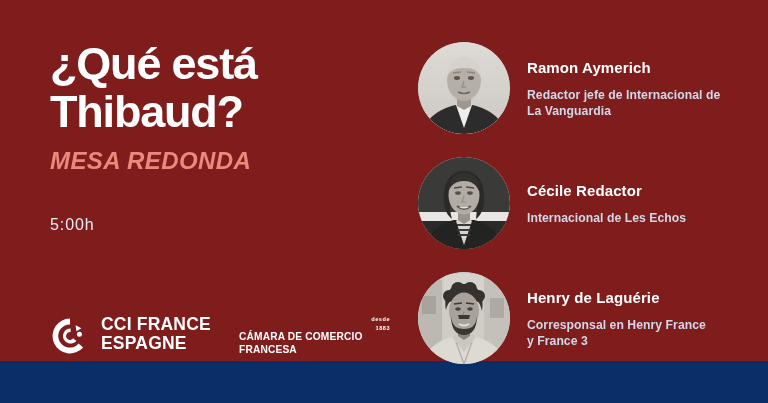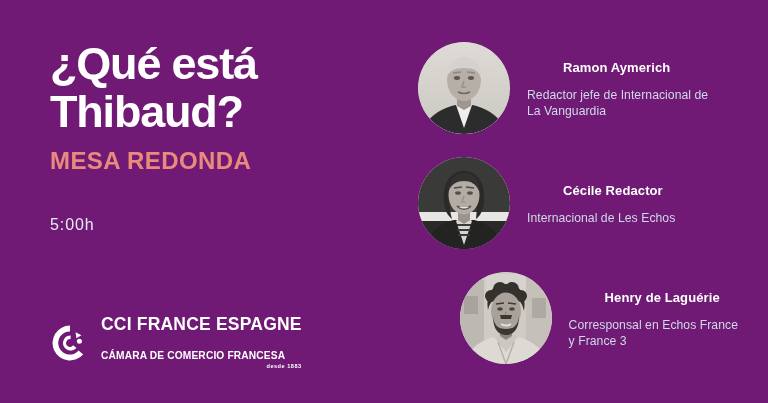--- a/index.html
+++ b/index.html
@@ -8,22 +8,22 @@
   html, body {
     width:768px; height:403px;
     overflow:hidden;
     background:#0a2f68;
     font-family:"Liberation Sans", sans-serif;
     -webkit-font-smoothing:antialiased;
   }
 
   #poster {
     position:relative;
-    width:768px; height:403px;
-    background:#701a75;
+    width:768px; height:361px;
+    background:#7f1d1d;
   }
 
   
   #left-column {
     position:absolute;
     left:50px; top:40px;
     width:340px; height:330px;
   }
 
   #event-title {
@@ -33,20 +33,21 @@
     line-height:48px;
     letter-spacing:-1.2px;
     margin-bottom:4px;
   }
   #event-title .tline { display:block; white-space:nowrap; }
 
   #event-subtitle {
     color:#e98a7c;
     font-size:24px;
     font-weight:700;
+    font-style:italic;
     letter-spacing:0.4px;
     line-height:30px;
     margin-top:10px;
   }
 
   #event-datetime {
     margin-top:37px;
     color:#e7ecf4;
     font-size:16px;
     font-weight:400;
@@ -58,21 +59,21 @@
   
   #brand-logo {
     position:absolute;
     left:0; top:275px;
     display:flex;
     align-items:center;
     gap:11px;
   }
   #logo-mark { width:40px; height:40px; flex:0 0 40px; display:block; }
 
-  #logo-text { display:flex; flex-direction:column; justify-content:center; }
+  #logo-text { display:flex; flex-direction:row; justify-content:center; }
   #logo-primary {
     color:#ffffff;
     font-size:17.5px;
     font-weight:700;
     letter-spacing:0.2px;
     line-height:19px;
   }
   #logo-secondary {
     color:#ffffff;
     font-size:10.2px;
@@ -97,45 +98,44 @@
     left:418px; top:42px;
     width:320px;
   }
   .speaker-row {
     display:flex;
     align-items:center;
     gap:17px;
     height:92px;
     margin-bottom:23px;
   }
-  .speaker-row:last-child { margin-bottom:0;justify-content:flex-end; }
+  .speaker-row:last-child { margin-bottom:0; }
 
   .speaker-avatar {
     width:92px; height:92px;
     flex:0 0 92px;
     border-radius:50%;
     overflow:hidden;
     position:relative;
     background:#b9b9b9;
   }
   .speaker-avatar svg { display:block; width:92px; height:92px; }
 
   .speaker-info { padding-top:1px; }
   .speaker-name {
     color:#ffffff;
-    font-size:13px;
+    font-size:15px;
     font-weight:700;
     letter-spacing:0.1px;
     line-height:17px;
-    margin-left:36px;
   }
   .speaker-role {
     color:#cfd9e8;
     font-size:12.2px;
-    font-weight:400;
+    font-weight:700;
     line-height:16px;
     letter-spacing:0.05px;
     margin-top:11px;
   }
   .speaker-role .rline { display:block; white-space:nowrap; }
 </style>
 </head>
 <body>
 
 <div id="poster">
@@ -306,20 +306,20 @@
             <path d="M33 44 C33 58 39 63 46 63 C53 63 59 58 59 44 C58 54 53 57 46 57 C39 57 34 54 33 44 Z" fill="#3b3833"></path>
             <path d="M40 43 L52 43 L51 47 L41 47 Z" fill="#3b3833"></path>
 
             <path d="M41 52 Q46 55 51 52" stroke="#e3e0db" stroke-width="2" fill="none"></path>
           </g>
         </svg>
       </div>
       <div class="speaker-info">
         <div class="speaker-name">Henry de Laguérie</div>
         <div class="speaker-role">
-          <span class="rline">Corresponsal en Echos France</span>
+          <span class="rline">Corresponsal en Henry France</span>
           <span class="rline">y France 3</span>
         </div>
       </div>
     </div>
 
   </div>
 </div>
 
 </body></html>

